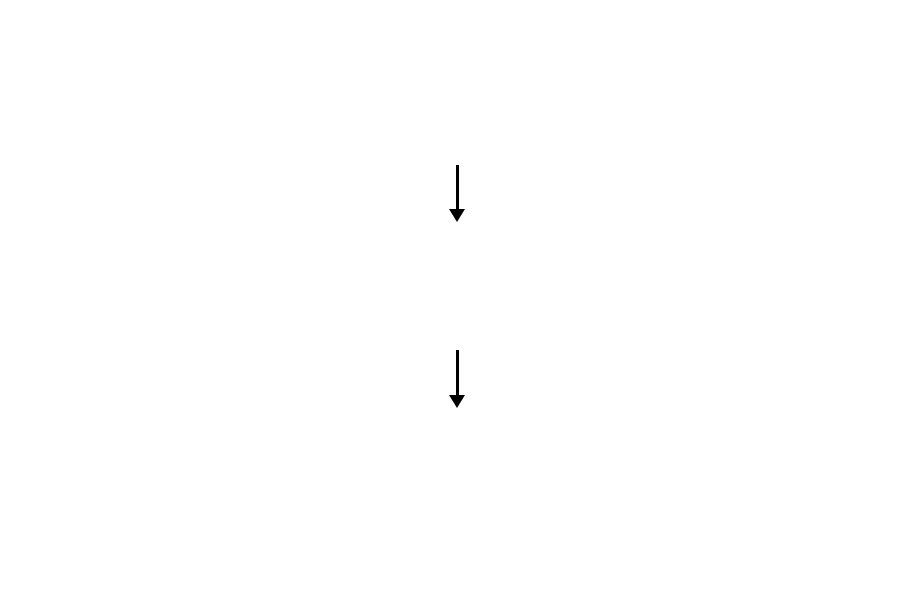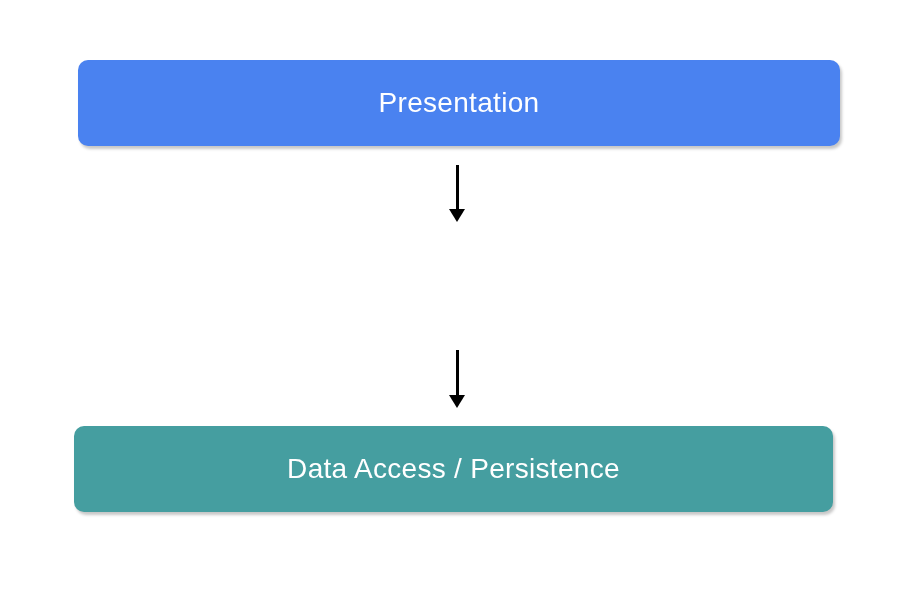--- a/index.html
+++ b/index.html
@@ -56,32 +56,26 @@
     border-left: 8px solid transparent;
     border-right: 8px solid transparent;
     border-top: 13px solid #000000;
   }
 </style>
 </head>
 <body>
 
 <div class="canvas">
 
-  <div class="layer layer-presentation" style="background: rgb(74, 130, 240);">
-    <span class="layer-label">Presentation</span>
-  </div>
 
   <div class="arrow arrow-1">
     <div class="arrow-line"></div>
     <div class="arrow-head"></div>
   </div>
 
 
   <div class="arrow arrow-2">
     <div class="arrow-line"></div>
     <div class="arrow-head"></div>
   </div>
 
-  <div class="layer layer-data" style="background: rgb(69, 158, 160);">
-    <span class="layer-label">Data Access / Persistence</span>
-  </div>
 
 </div>
 
 </body></html>

